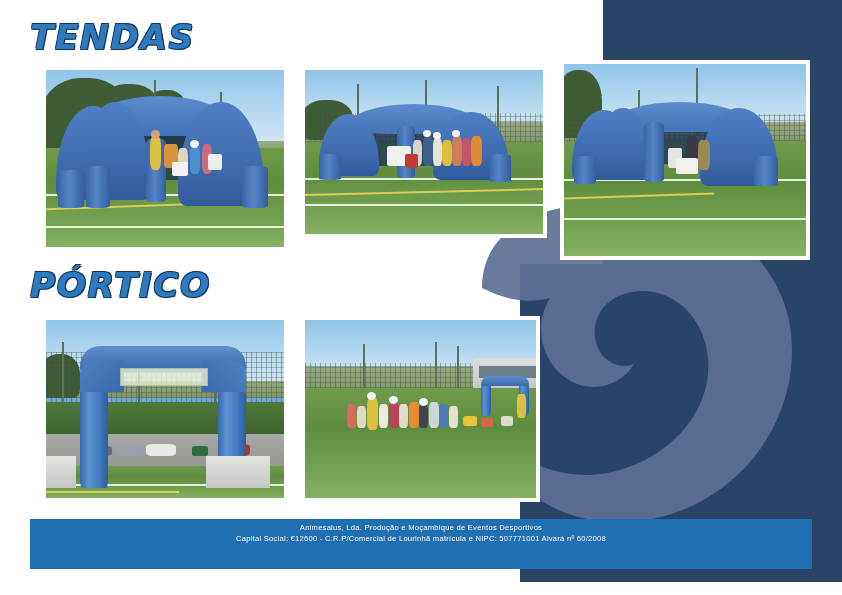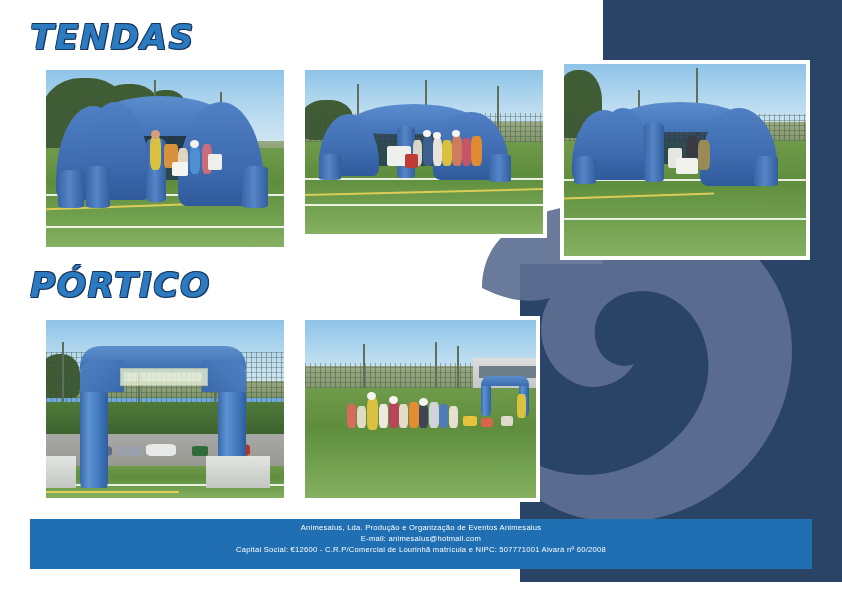--- a/index.html
+++ b/index.html
@@ -380,18 +380,17 @@
       <div class="blob" style="left:84px; top:76px; width:9px; height:8px; background:#f4f4f2;"></div>
       <div class="blob" style="left:114px; top:78px; width:9px; height:8px; background:#f4f4f2;"></div>
       <div class="blob" style="left:158px; top:96px; width:14px; height:10px; background:#e8c23c; border-radius:22%;"></div>
       <div class="blob" style="left:176px; top:98px; width:12px; height:9px; background:#d8654a; border-radius:22%;"></div>
       <div class="blob" style="left:196px; top:96px; width:12px; height:10px; background:#e0dacb; border-radius:22%;"></div>
       <div class="blob" style="left:212px; top:74px; width:9px; height:24px; background:#d8c23f; border-radius:26%;"></div>
     </div>
   </div>
 
   <div class="footer">
-    <div class="footer-line">Animesalus, Lda. Produção e Organização de Eventos Animesalus</div>
-    <div class="footer-line">E-mail: animesalus@hotmail.com</div>
+    <div class="footer-line">Animesalus, Lda. Produção e Moçambique de Eventos Desportivos</div>
     <div class="footer-line">Capital Social: €12600 - C.R.P/Comercial de Lourinhã matrícula e NIPC: 507771001 Alvará nº 60/2008</div>
   </div>
 
 </div>
 
 </body></html>

